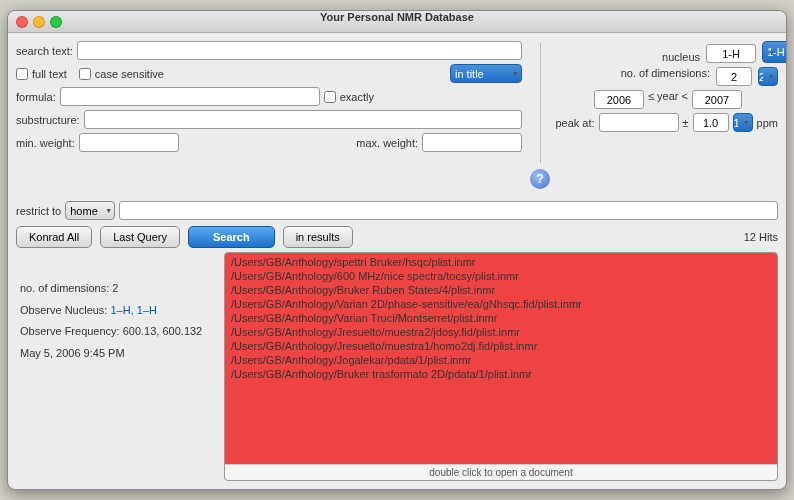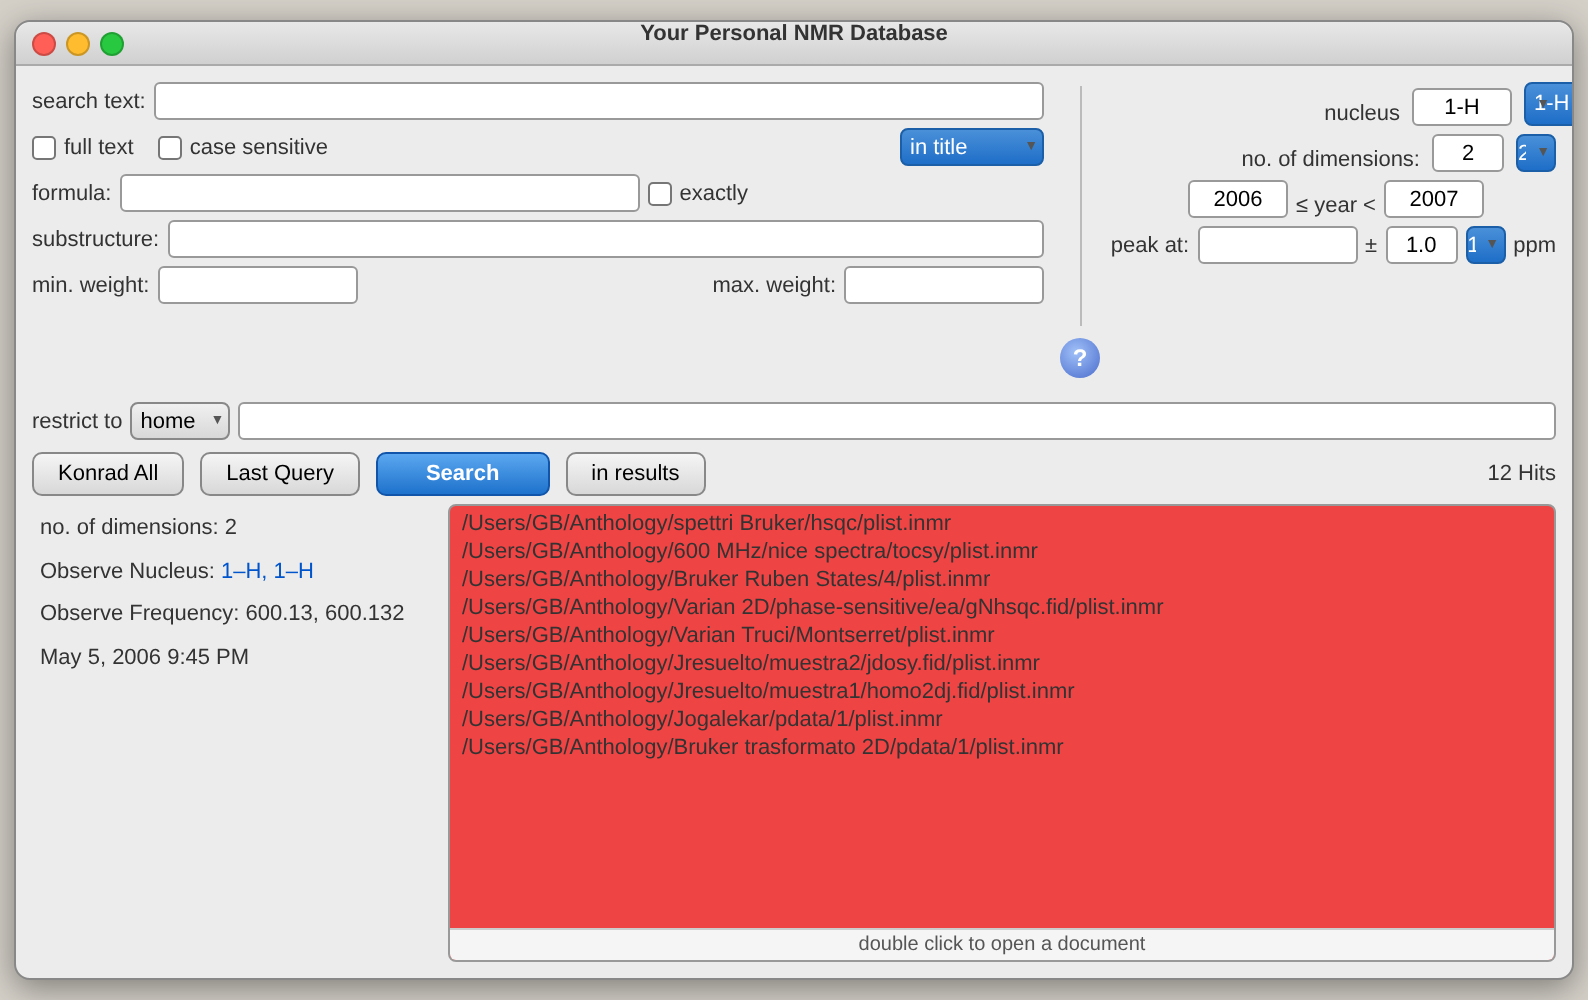--- a/index.html
+++ b/index.html
@@ -140,27 +140,27 @@
       align-items: flex-end;
       gap: 6px;
       justify-content: flex-end;
     }
     .nucleus-input {
       width: 50px;
       text-align: center;
     }
     .dims-row {
       display: flex;
-      align-items: flex-end;
+      align-items: flex-start;
       gap: 6px;
       justify-content: flex-end;
     }
     .year-row {
       display: flex;
-      align-items: flex-end;
+      align-items: flex-start;
       gap: 4px;
       justify-content: center;
     }
     .year-input {
       width: 50px;
       text-align: center;
     }
     .formula-row {
       display: flex;
       align-items: center;
@@ -228,20 +228,21 @@
       flex: 1;
       gap: 8px;
       min-height: 0;
     }
     .info-panel {
       width: 200px;
       padding: 4px;
       font-size: 11px;
       line-height: 1.6;
       color: #333;
+      margin-top: 24px;
     }
     .info-panel .link-text {
       color: #0055cc;
       text-decoration: none;
     }
     .results-panel {
       flex: 1;
       background: #ef4444;
       border: 1px solid #999;
       border-radius: 4px;

